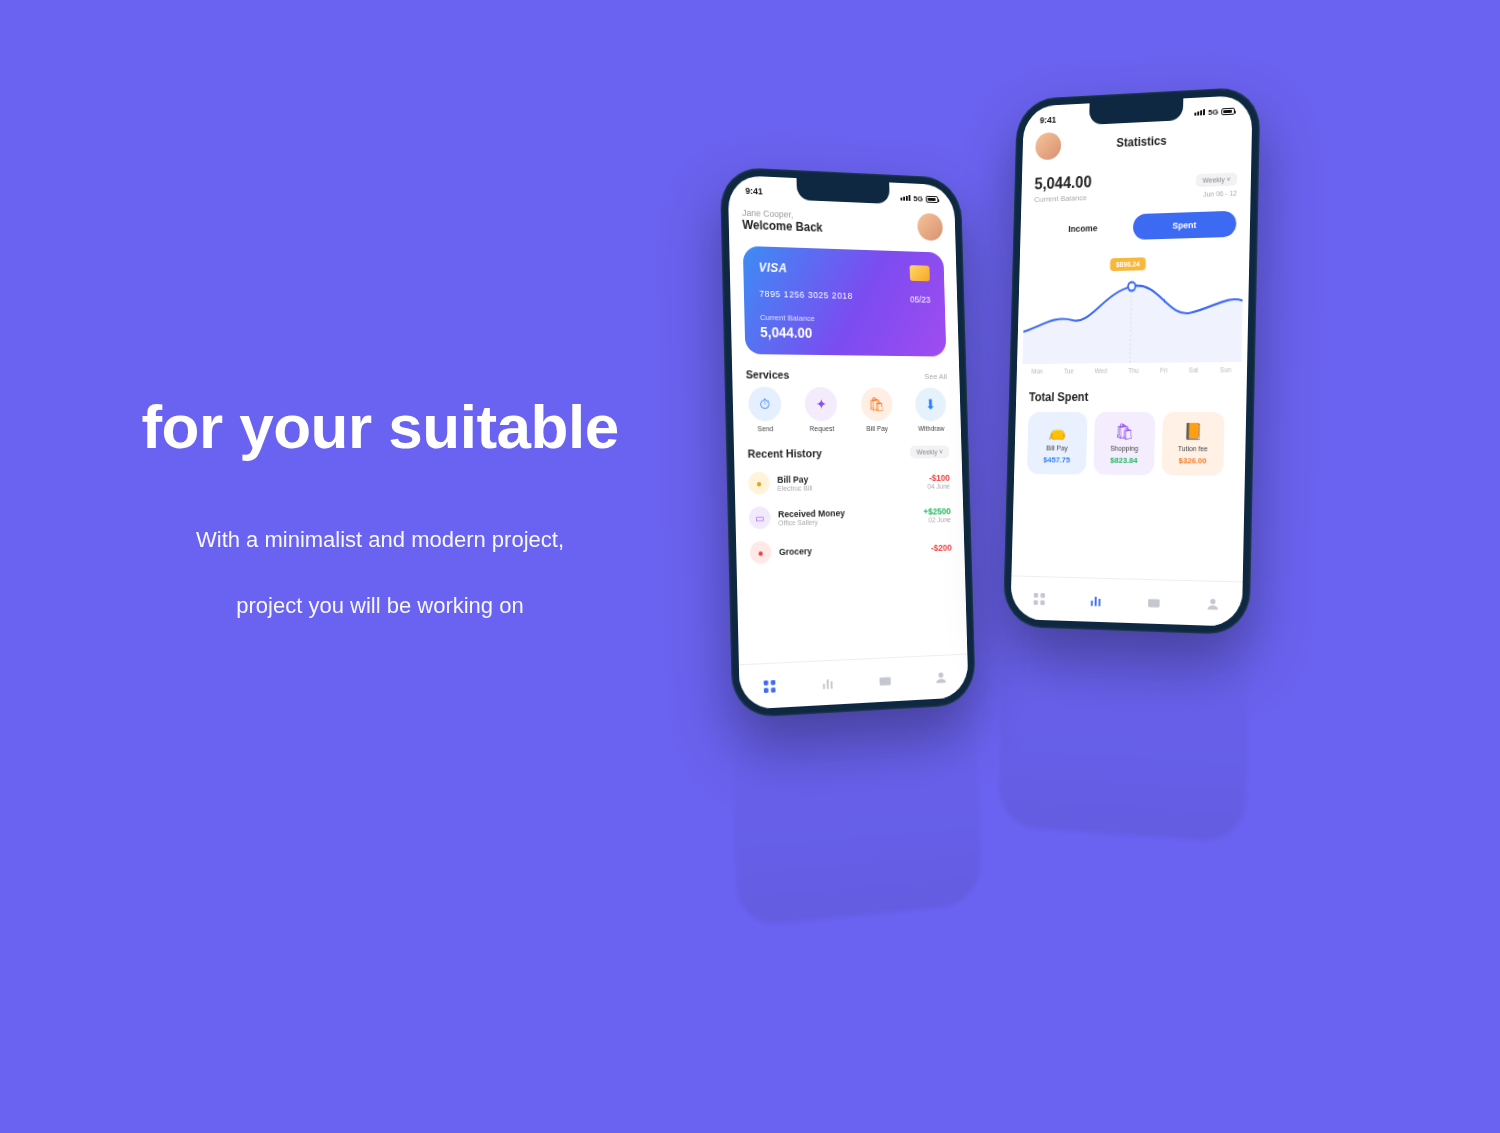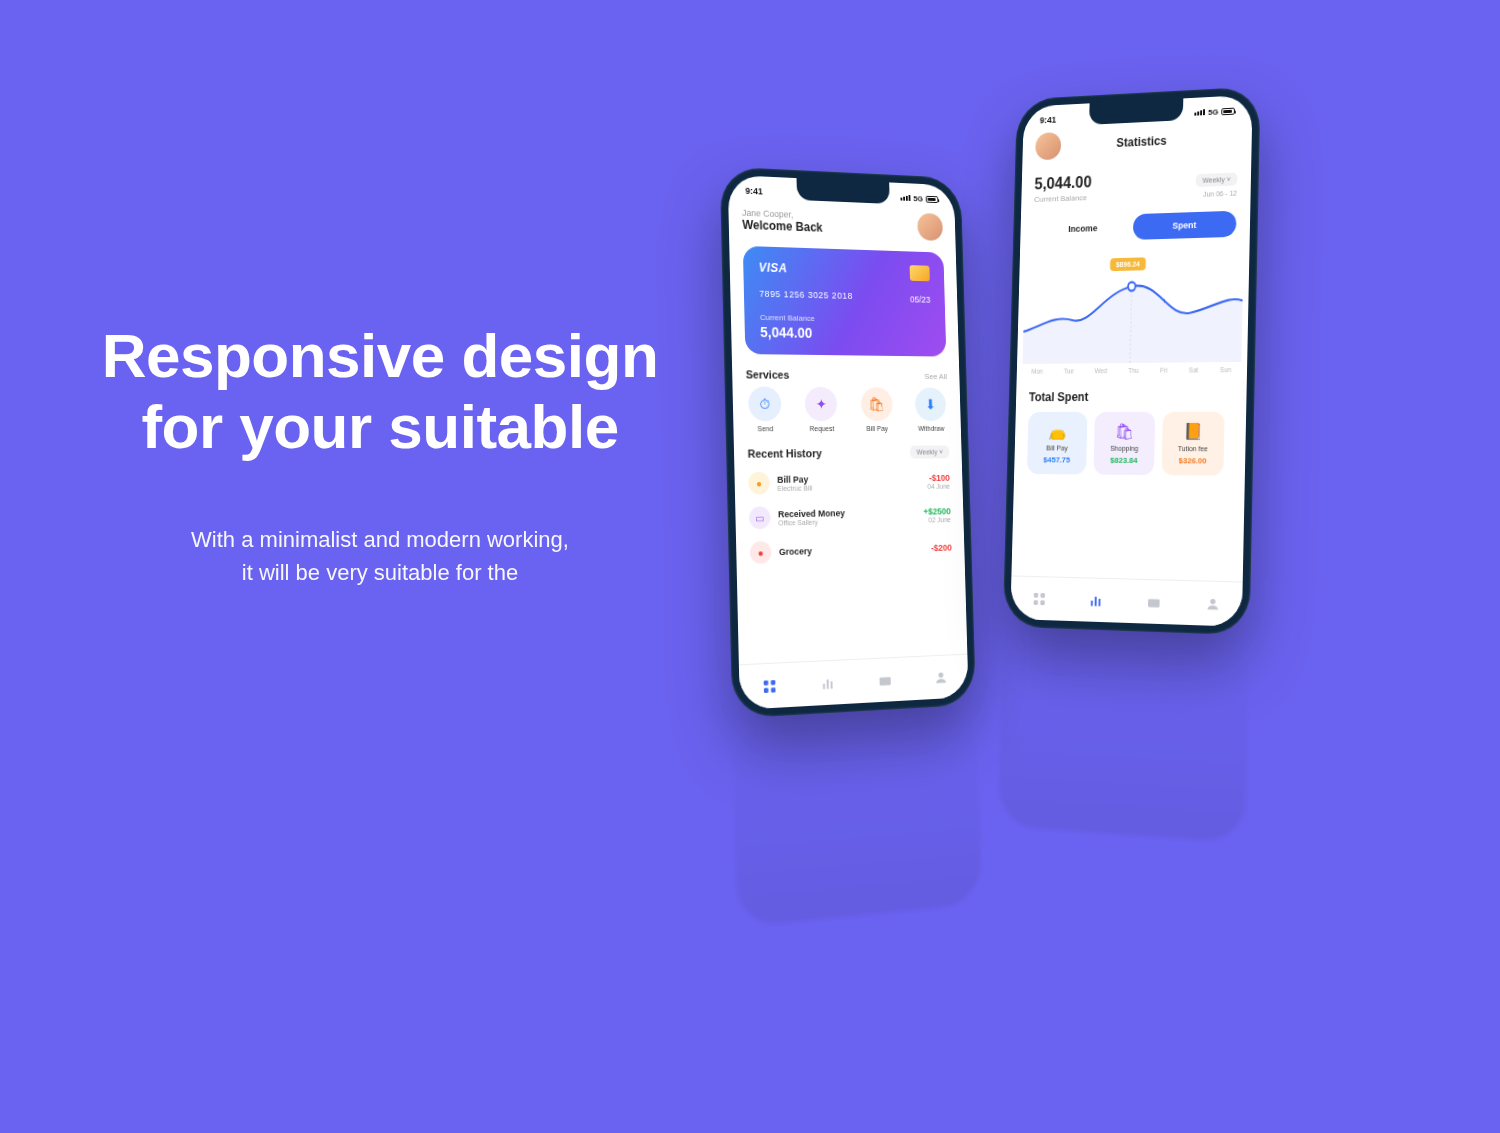--- a/index.html
+++ b/index.html
@@ -100,26 +100,27 @@
 .sc3{background:#fff1e6;} .sc3 .sic{color:#f5781f;} .sc3 .sv{color:#f5781f;}
 
 
 .reflect{position:absolute;left:0;right:0;height:200px;bottom:-200px;background:linear-gradient(to bottom,rgba(0,0,0,.18),transparent);transform:scaleY(-1);border-radius:42px;filter:blur(2px);opacity:.35;}
 </style>
 </head>
 <body>
 
 <div class="hero">
   <h1>
-    <span>Responsive design</span><br>
+    <br>
     <span>for your suitable</span>
   </h1>
   <p>
-    <span>With a minimalist and modern working,</span><br>
-    <span>it will be very suitable for the</span><br>
+    <span>With a minimalist and modern project,</span><br>
+    <br>
+    <span>project you will be working on</span>
   </p>
 </div>
 
 <div class="stage">
 
   <div class="phone left">
     <div class="reflect"></div>
     <div class="screen">
       <div class="status">
         <span>9:41</span>

